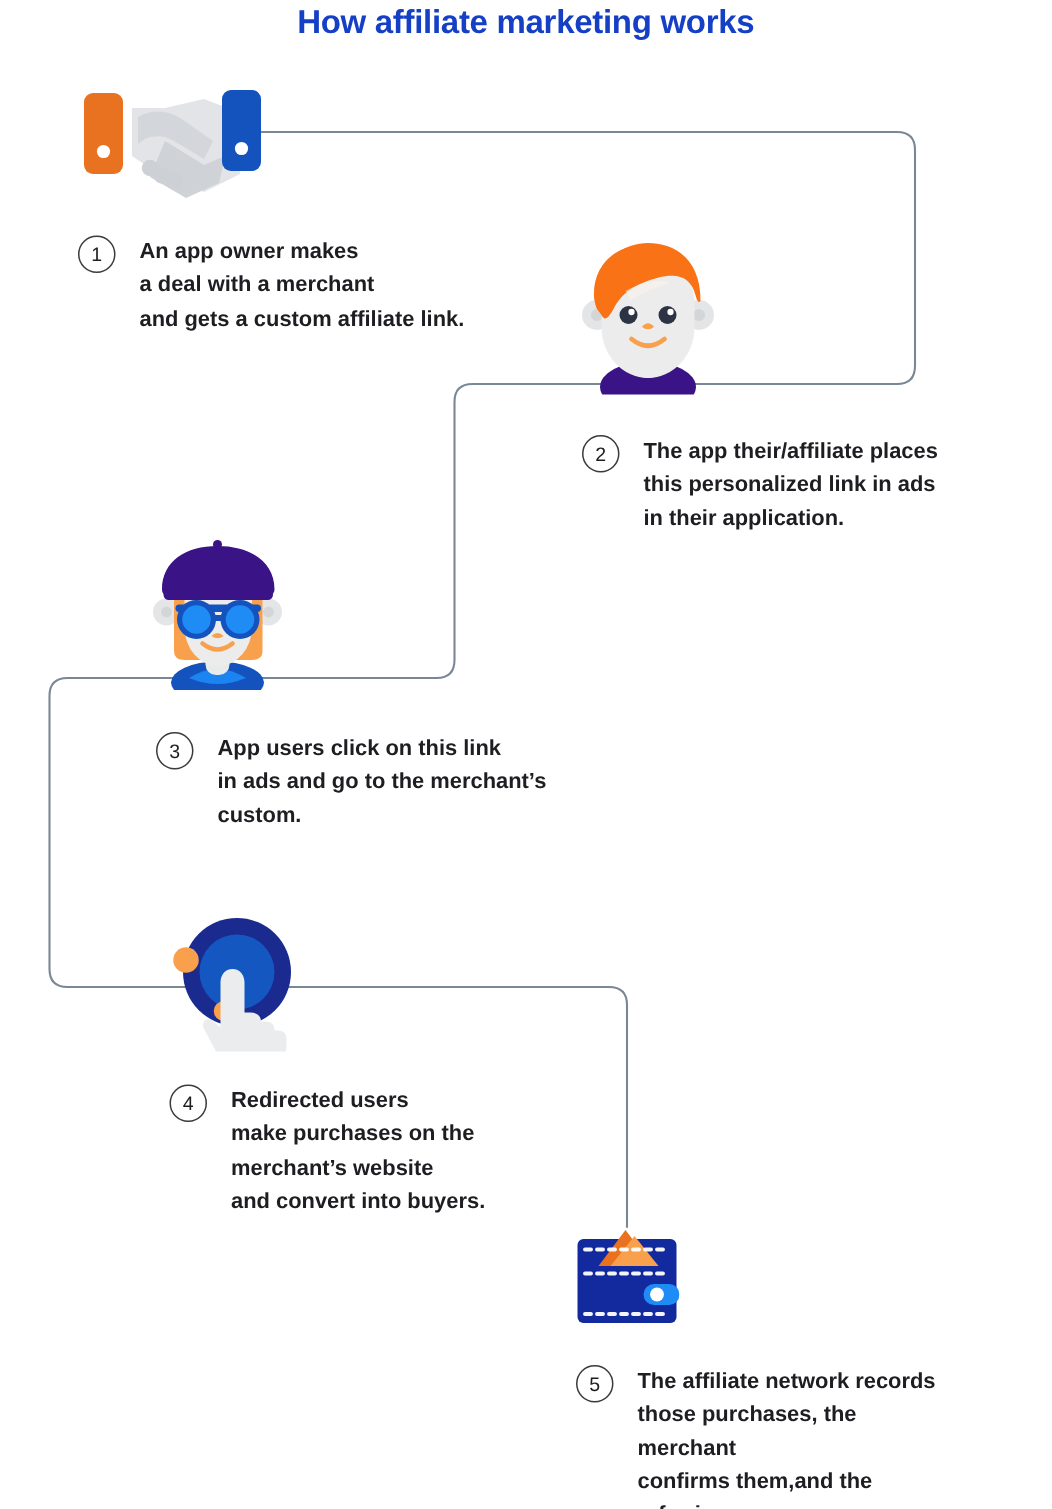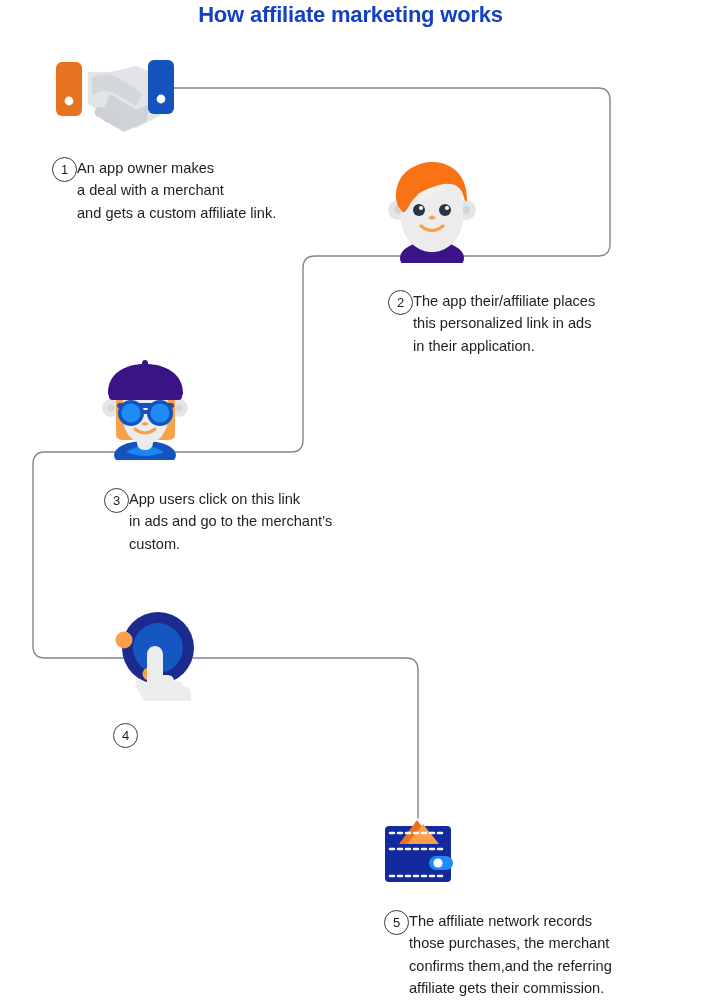--- a/index.html
+++ b/index.html
@@ -18,22 +18,22 @@
     color:#1540c6;
   }
 
   .step-text{position:absolute;display:flex;align-items:flex-start;}
   .num{
     width:25px;height:25px;border:1.3px solid #3a3a40;border-radius:50%;
     display:flex;align-items:center;justify-content:center;
     font-size:13px;color:#1e1e22;flex:none;
     box-sizing:border-box;
   }
-  .lines{margin-left:0;font-size:14.6px;line-height:22.3px;white-space:pre-line;
-         font-weight:400;color:#1e1e22;}
+  .lines{margin-left:16px;font-size:14.6px;line-height:22.3px;white-space:pre-line;
+         font-weight:700;color:#1e1e22;}
 
   .icon{position:absolute;}
 
   
   .hs{width:130px;height:78px;}
   
   .boy{width:90px;height:105px;}
   
   .girl{width:95px;height:100px;}
   
@@ -176,20 +176,24 @@
 
   <div class="step-text" style="left:104px;top:488px;">
     <div class="num">3</div>
     <div class="lines">App users click on this link
 in ads and go to the merchant’s
 custom.</div>
   </div>
 
   <div class="step-text" style="left:113px;top:723px;">
     <div class="num">4</div>
+    <div class="lines">Redirected users
+make purchases on the
+merchant’s website
+and convert into buyers.</div>
   </div>
 
   <div class="step-text" style="left:384px;top:910px;">
     <div class="num">5</div>
     <div class="lines">The affiliate network records
 those purchases, the merchant
 confirms them,and the referring
 affiliate gets their commission.</div>
   </div>
 

